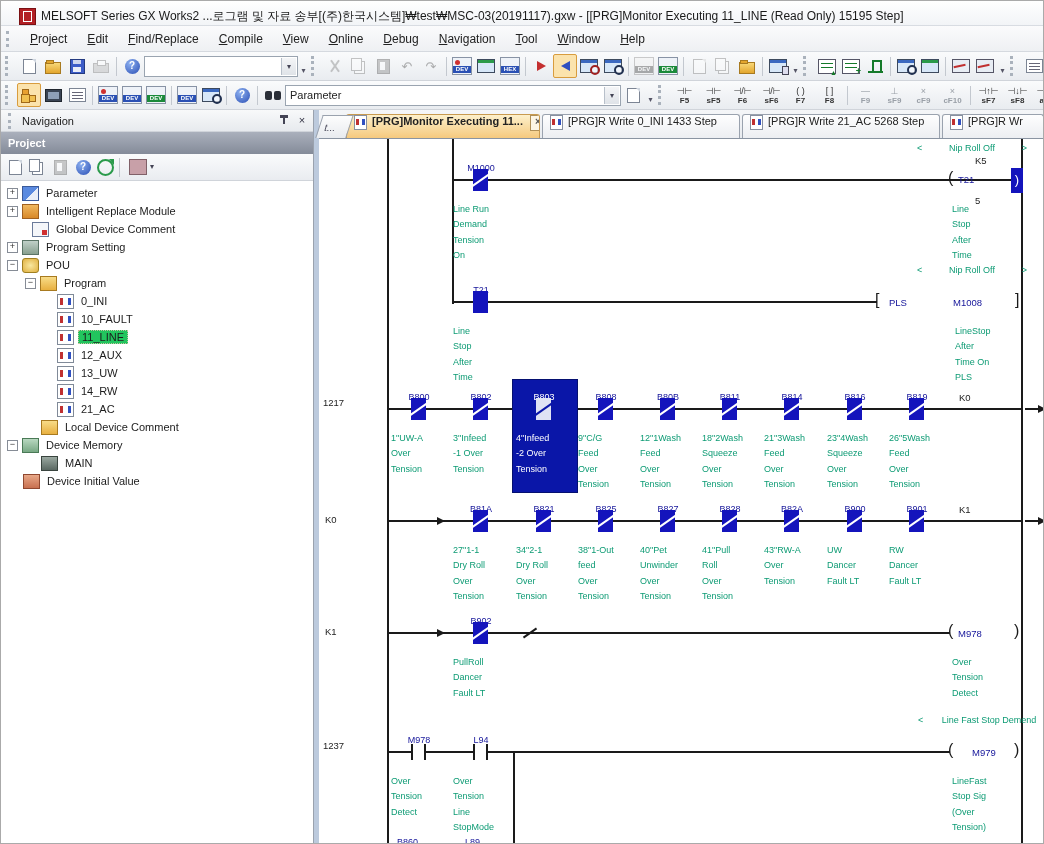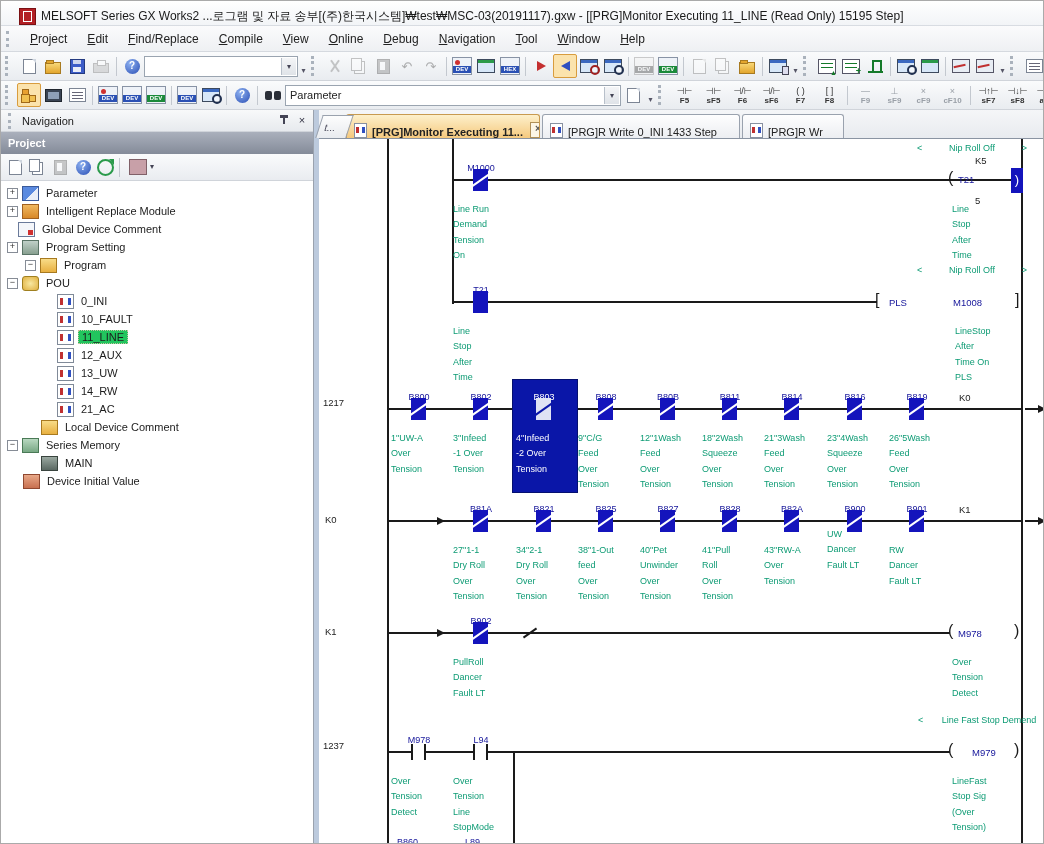--- a/index.html
+++ b/index.html
@@ -115,21 +115,21 @@
   .t-prg{background:#fff;border-color:#808a98;}
   .t-prg::before{content:"";position:absolute;left:2px;top:3px;width:3px;height:7px;background:#c03030;}
   .t-prg::after{content:"";position:absolute;right:2px;top:3px;width:3px;height:7px;background:#3050c0;}
   .t-mem{background:linear-gradient(#b8d8c0,#78a884);border-color:#4a7a56;}
   .t-main{background:linear-gradient(#9aa8a0,#5a6862);border-color:#39443e;}
   .t-init{background:linear-gradient(#e8a888,#c87050);border-color:#904830;}
   
   .editor{flex:1;display:flex;flex-direction:column;background:#fff;border-left:5px solid #bccadd;position:relative;}
   .tabbar{height:28px;display:flex;align-items:flex-end;background:linear-gradient(#f5f6f8,#e8ebef);border-bottom:1px solid #8a94a2;padding-left:0;}
   .tabp{height:22px;width:24px;background:linear-gradient(#fdfdfd,#e8ebef);border:1px solid #9aa2ae;border-bottom:none;transform:skewX(-18deg);margin-right:-4px;display:flex;align-items:center;font-size:10px;color:#445;padding-left:5px;overflow:hidden;}
-  .tab{height:23px;display:flex;align-items:flex-end;border:1px solid #9aa2ae;border-bottom:none;background:linear-gradient(#fefefe,#eceef2);margin-right:2px;padding:0 7px;font-size:11px;color:#222;border-radius:3px 3px 0 0;white-space:nowrap;overflow:hidden;}
+  .tab{height:23px;display:flex;align-items:flex-start;border:1px solid #9aa2ae;border-bottom:none;background:linear-gradient(#fefefe,#eceef2);margin-right:2px;padding:0 7px;font-size:11px;color:#222;border-radius:3px 3px 0 0;white-space:nowrap;overflow:hidden;}
   .tab.active{background:linear-gradient(#fdf0cb,#f5c97e);border-color:#c89a50;font-weight:bold;}
   .ticon{width:11px;height:13px;background:#fff;border:1px solid #8890a0;position:relative;margin-right:5px;flex:none;}
   .ticon::before{content:"";position:absolute;left:1px;top:3px;width:3px;height:6px;background:#c03030;}
   .ticon::after{content:"";position:absolute;right:1px;top:3px;width:3px;height:6px;background:#3050c0;}
   .tclose{width:14px;height:14px;border:1px solid #b09058;background:#fdf6e6;margin-left:7px;font-size:10px;line-height:12px;text-align:center;color:#555;flex:none;}
   
   .canvas{position:relative;width:727px;height:710px;background:#fff;overflow:hidden;font-family:"Liberation Sans",sans-serif;}
   .wire{position:absolute;height:2px;background:#1a1a1a;}
   .vline{position:absolute;width:2px;background:#1a1a1a;}
   .wmask{position:absolute;background:#fff;}
@@ -459,40 +459,40 @@
         <div class="trow" style="padding-left:6px">
             <div class="exp plus"></div>
             <div class="tico t-param"></div>
             <span class="tlabel">Parameter</span>
           </div>
         <div class="trow" style="padding-left:6px">
             <div class="exp plus"></div>
             <div class="tico t-ifm"></div>
             <span class="tlabel">Intelligent Replace Module</span>
           </div>
-        <div class="trow" style="padding-left:4px">
+        <div class="trow" style="padding-left:18px">
             <div class="noexp"></div>
             <div class="tico t-gdc"></div>
             <span class="tlabel">Global Device Comment</span>
           </div>
         <div class="trow" style="padding-left:6px">
             <div class="exp plus"></div>
             <div class="tico t-ps"></div>
             <span class="tlabel">Program Setting</span>
           </div>
+        <div class="trow" style="padding-left:6px">
+            <div class="exp minus"></div>
+            <div class="tico t-pou"></div>
+            <span class="tlabel">POU</span>
+          </div>
         <div class="trow" style="padding-left:24px">
             <div class="exp minus"></div>
             <div class="tico t-fold"></div>
             <span class="tlabel">Program</span>
           </div>
-        <div class="trow" style="padding-left:6px">
-            <div class="exp minus"></div>
-            <div class="tico t-pou"></div>
-            <span class="tlabel">POU</span>
-          </div>
         <div class="trow" style="padding-left:56px">
             <div class="tico t-prg"></div>
             <span class="tlabel">0_INI</span>
           </div>
         <div class="trow" style="padding-left:56px">
             <div class="tico t-prg"></div>
             <span class="tlabel">10_FAULT</span>
           </div>
         <div class="trow selrow" style="padding-left:56px">
             <div class="tico t-prg"></div>
@@ -514,21 +514,21 @@
             <div class="tico t-prg"></div>
             <span class="tlabel">21_AC</span>
           </div>
         <div class="trow" style="padding-left:40px">
             <div class="tico t-fold"></div>
             <span class="tlabel">Local Device Comment</span>
           </div>
         <div class="trow" style="padding-left:6px">
             <div class="exp minus"></div>
             <div class="tico t-mem"></div>
-            <span class="tlabel">Series Memory</span>
+            <span class="tlabel">Device Memory</span>
           </div>
         <div class="trow" style="padding-left:40px">
             <div class="tico t-main"></div>
             <span class="tlabel">MAIN</span>
           </div>
         <div class="trow" style="padding-left:22px">
             <div class="tico t-init"></div>
             <span class="tlabel">Device Initial Value</span>
           </div>
       </div>
@@ -540,20 +540,24 @@
             <span>t...</span>
           </div>
         <div class="tab active" style="width:178px">
             <div class="ticon"></div>
             <span>[PRG]Monitor Executing 11...</span>
             <div class="tclose">×</div>
           </div>
         <div class="tab" style="width:182px">
             <div class="ticon"></div>
             <span>[PRG]R Write 0_INI 1433 Step</span>
+          </div>
+        <div class="tab" style="width:182px">
+            <div class="ticon"></div>
+            <span>[PRG]R Write 21_AC 5268 Step</span>
           </div>
         <div class="tab" style="width:86px">
             <div class="ticon"></div>
             <span>[PRG]R Wr</span>
           </div>
       </div>
 
       <div class="canvas">
 
         <div class="vline" style="left:68px;top:0;height:710px"></div>
@@ -708,21 +712,21 @@
 Tension</div>
 
         <div class="dev" style="left:443px;top:365px">B82A</div>
         <div class="cbox nc" style="left:465px;top:371px"></div>
         <div class="cmt" style="left:445px;top:404px">43"RW-A
 Over
 Tension</div>
 
         <div class="dev" style="left:506px;top:365px">B900</div>
         <div class="cbox nc" style="left:528px;top:371px"></div>
-        <div class="cmt" style="left:508px;top:388px">UW
+        <div class="cmt" style="left:508px;top:404px">UW
 Dancer
 Fault LT</div>
 
         <div class="dev" style="left:568px;top:365px">B901</div>
         <div class="cbox nc" style="left:590px;top:371px"></div>
         <div class="cmt" style="left:570px;top:404px">RW
 Dancer
 Fault LT</div>
 
         <div class="klabel" style="left:640px;top:365px">K1</div>

